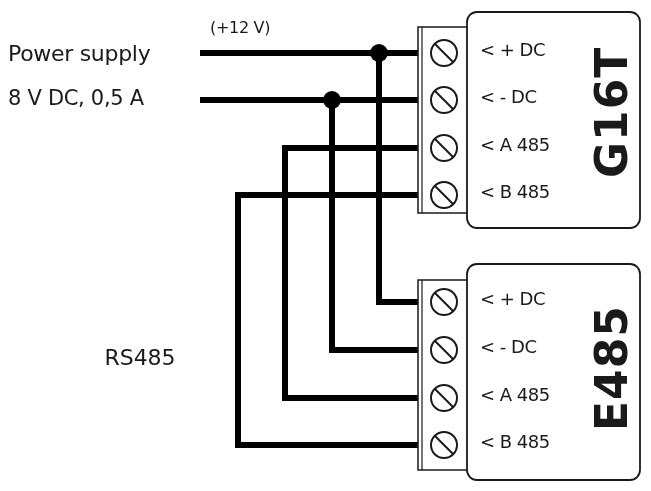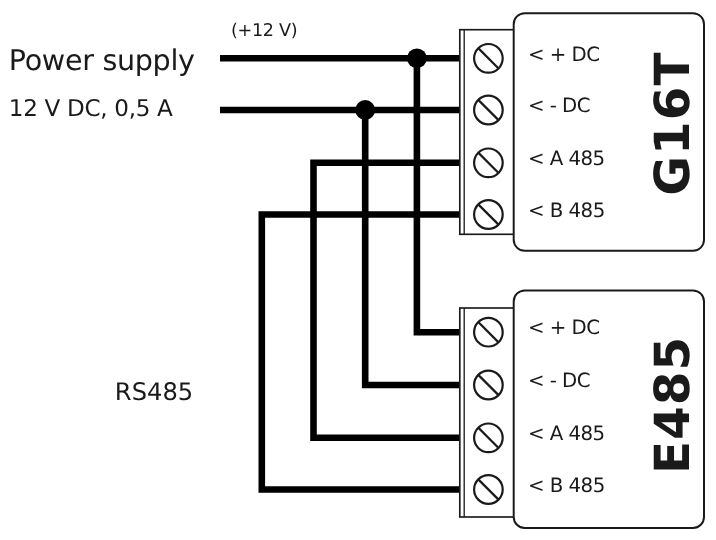--- a/index.html
+++ b/index.html
@@ -74,22 +74,22 @@
         </g>
       <g>
           <circle cx="444" cy="445" r="13"></circle>
           <line x1="435" y1="436" x2="453" y2="454"></line>
         </g>
     </g>
   </g>
 </svg>
 
 <div class="lbl" style="left:210px;top:20px;font-size:16px;">(+12 V)</div>
-<div class="lbl" style="left:8px;top:43px;font-size:26px;">Power supply</div>
-<div class="lbl" style="left:8px;top:88px;font-size:21px;">12 V DC, 0,5 A</div>
+<div class="lbl" style="left:8px;top:43px;font-size:22px;">Power supply</div>
+<div class="lbl" style="left:8px;top:88px;font-size:21px;">8 V DC, 0,5 A</div>
 
 <div class="side" style="left:55px;top:342px;width:170px;">
   <div>RS485</div>
 </div>
 
 <div class="tlabel" style="left:480px;top:39px;">&lt; + DC</div>
 <div class="tlabel" style="left:480px;top:86px;">&lt; - DC</div>
 <div class="tlabel" style="left:480px;top:134px;">&lt; A 485</div>
 <div class="tlabel" style="left:480px;top:181px;">&lt; B 485</div>
 <div class="dev" style="left:552px;top:93px;width:120px;height:50px;text-align:center;line-height:50px;">G16T</div>

